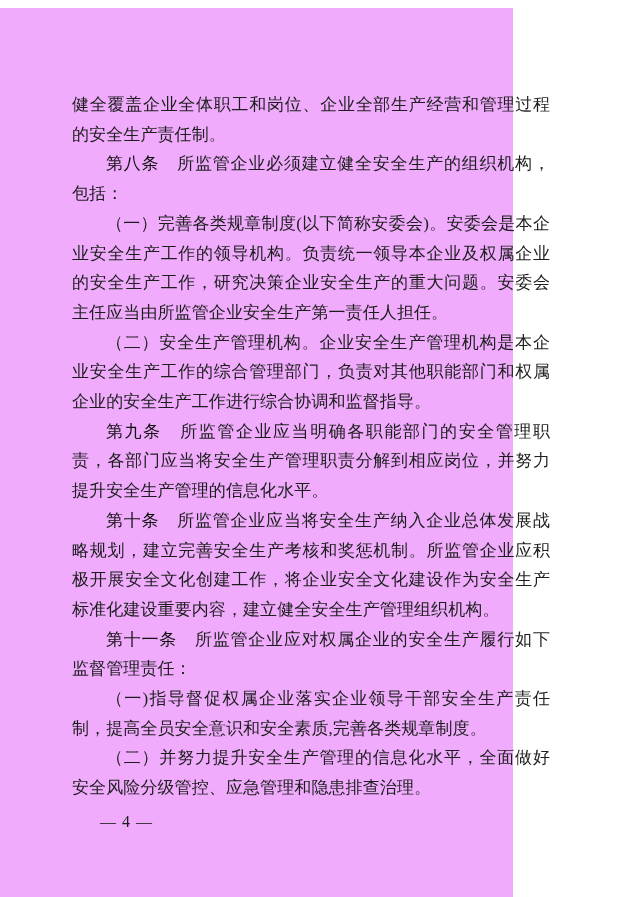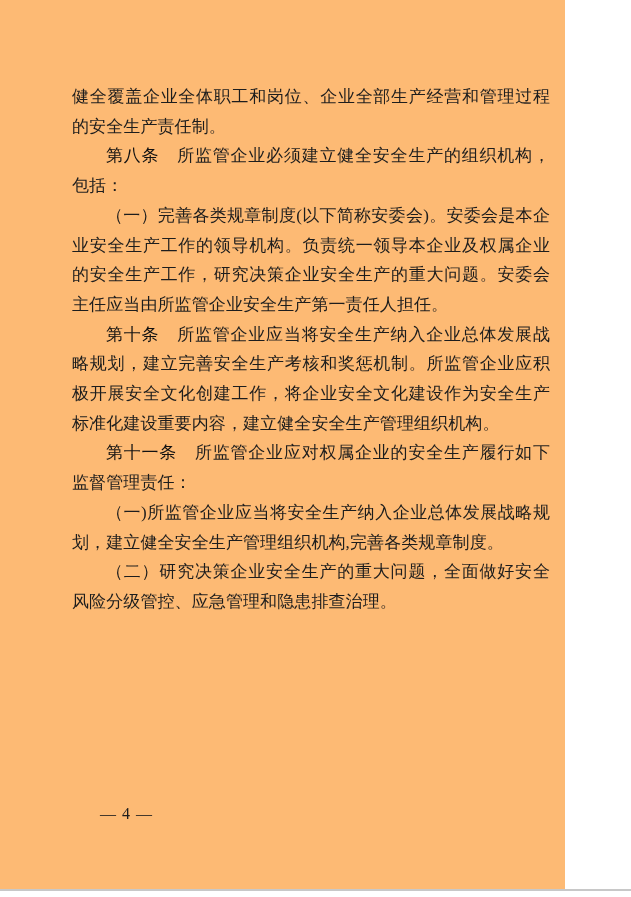--- a/index.html
+++ b/index.html
@@ -8,23 +8,24 @@
     background: #ffffff;
   }
   body {
     width: 631px;
     height: 897px;
     overflow: hidden;
     font-family: "Liberation Serif", "DejaVu Serif", serif;
   }
   .doc-page {
     position: relative;
-    width: 565px;
+    width: 513px;
     height: 889px;
-    background: #fdba74;
+    background: #f0abfc;
+    margin-top: 8px;
   }
   .page-body {
     position: absolute;
     left: 72px;
     top: 82px;
     width: 478px;
     font-size: 17px;
     line-height: 29.7px;
     color: #1d1d1d;
     text-align: justify;
@@ -67,29 +68,31 @@
 <div class="doc-page">
 
   <div class="page-body">
 
     <p class="continuation"><span class="article-term"></span><span>健全覆盖企业全体职工和岗位、企业全部生产经营和管理过程的安全生产责任制。</span></p>
 
     <p><span class="article-term">第八条</span><span>　所监管企业必须建立健全安全生产的组织机构，包括：</span></p>
 
     <p><span class="article-term"></span><span>（一）完善各类规章制度(以下简称安委会)。安委会是本企业安全生产工作的领导机构。负责统一领导本企业及权属企业的安全生产工作，研究决策企业安全生产的重大问题。安委会主任应当由所监管企业安全生产第一责任人担任。</span></p>
 
+    <p><span class="article-term"></span><span>（二）安全生产管理机构。企业安全生产管理机构是本企业安全生产工作的综合管理部门，负责对其他职能部门和权属企业的安全生产工作进行综合协调和监督指导。</span></p>
 
+    <p><span class="article-term">第九条</span><span>　所监管企业应当明确各职能部门的安全管理职责，各部门应当将安全生产管理职责分解到相应岗位，并努力提升安全生产管理的信息化水平。</span></p>
 
     <p><span class="article-term">第十条</span><span>　所监管企业应当将安全生产纳入企业总体发展战略规划，建立完善安全生产考核和奖惩机制。所监管企业应积极开展安全文化创建工作，将企业安全文化建设作为安全生产标准化建设重要内容，建立健全安全生产管理组织机构。</span></p>
 
     <p><span class="article-term">第十一条</span><span>　所监管企业应对权属企业的安全生产履行如下监督管理责任：</span></p>
 
-    <p><span class="article-term"></span><span>（一)所监管企业应当将安全生产纳入企业总体发展战略规划，建立健全安全生产管理组织机构,完善各类规章制度。</span></p>
+    <p><span class="article-term"></span><span>（一)指导督促权属企业落实企业领导干部安全生产责任制，提高全员安全意识和安全素质,完善各类规章制度。</span></p>
 
-    <p><span class="article-term"></span><span>（二）研究决策企业安全生产的重大问题，全面做好安全风险分级管控、应急管理和隐患排查治理。</span></p>
+    <p><span class="article-term"></span><span>（二）并努力提升安全生产管理的信息化水平，全面做好安全风险分级管控、应急管理和隐患排查治理。</span></p>
 
   </div>
 
   <div class="page-number">— 4 —</div>
 
   <div class="page-bottom-separator"></div>
 
 </div>
 
 </body></html>

